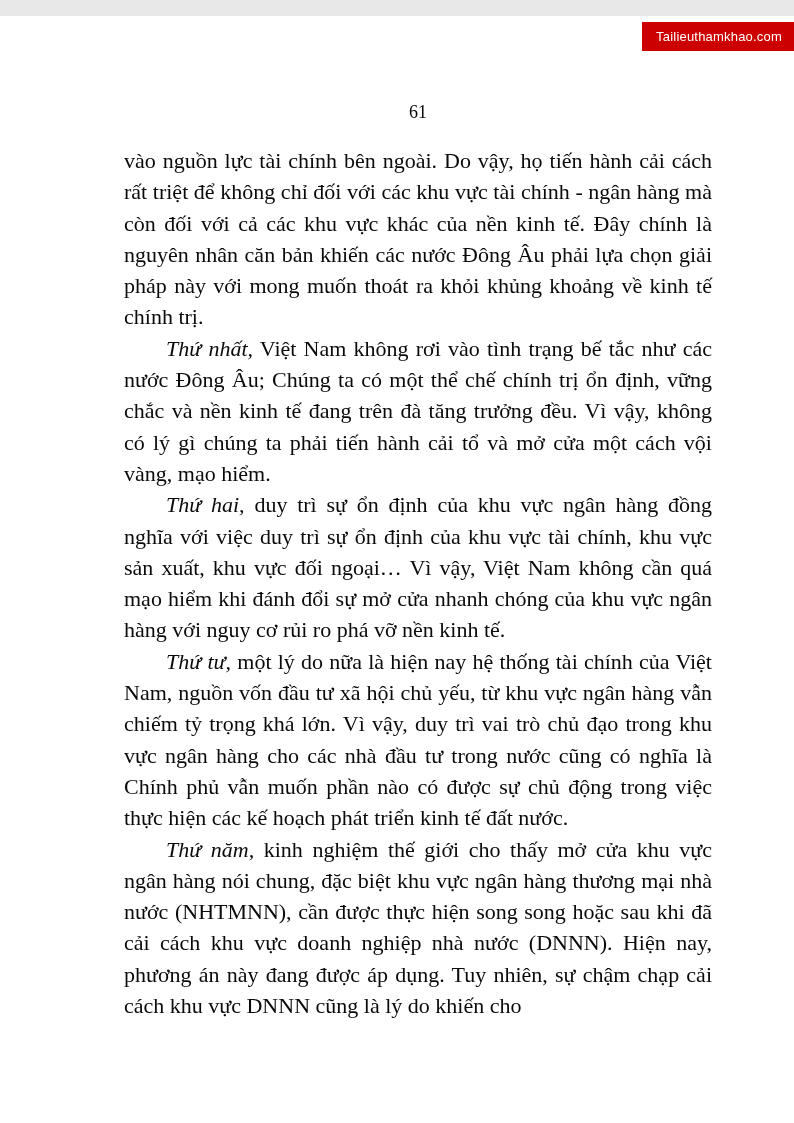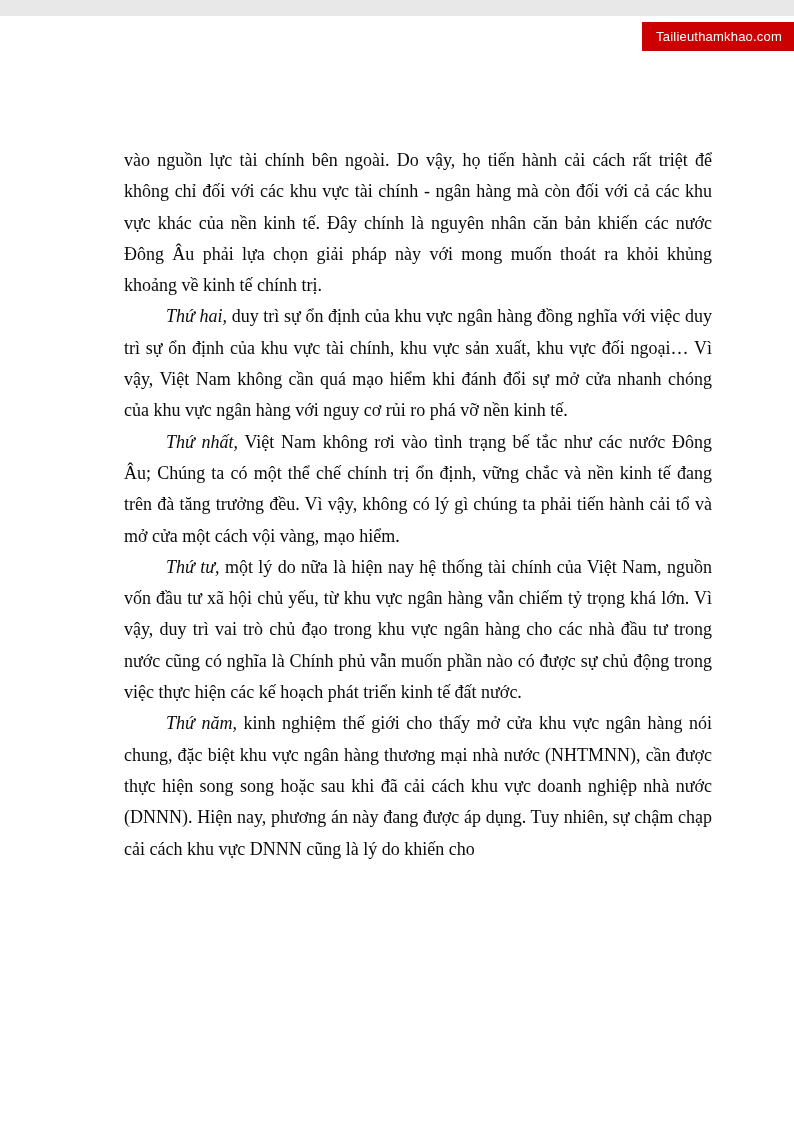--- a/index.html
+++ b/index.html
@@ -34,45 +34,46 @@
       text-align: center;
       font-size: 18px;
     }
     .content {
       position: absolute;
       top: 129px;
       left: 124px;
       width: 588px;
     }
     .content p {
-      font-size: 18px;
+      font-size: 22px;
       line-height: 31.3px;
       text-align: justify;
       text-justify: inter-word;
       margin: 0;
     }
     .content p.indent { text-indent: 42px; }
     .lead { font-style: italic; }
   </style>
 </head>
 <body>
 
 <div class="page">
 
   <div class="watermark">Tailieuthamkhao.com</div>
 
+  <div class="page-number">61</div>
 
   <div class="content">
 
     <p><span class="lead"></span><span>vào nguồn lực tài chính bên ngoài. Do vậy, họ tiến hành cải cách rất triệt để không chỉ đối với các khu vực tài chính - ngân hàng mà còn đối với cả các khu vực khác của nền kinh tế. Đây chính là nguyên nhân căn bản khiến các nước Đông Âu phải lựa chọn giải pháp này với mong muốn thoát ra khỏi khủng khoảng về kinh tế chính trị.</span></p>
 
 
+    <p class="indent"><span class="lead">Thứ nhất,</span><span> Việt Nam không rơi vào tình trạng bế tắc như các nước Đông Âu; Chúng ta có một thể chế chính trị ổn định, vững chắc và nền kinh tế đang trên đà tăng trưởng đều. Vì vậy, không có lý gì chúng ta phải tiến hành cải tổ và mở cửa một cách vội vàng, mạo hiểm.</span></p>
+
     <p class="indent"><span class="lead">Thứ hai,</span><span> duy trì sự ổn định của khu vực ngân hàng đồng nghĩa với việc duy trì sự ổn định của khu vực tài chính, khu vực sản xuất, khu vực đối ngoại… Vì vậy, Việt Nam không cần quá mạo hiểm khi đánh đổi sự mở cửa nhanh chóng của khu vực ngân hàng với nguy cơ rủi ro phá vỡ nền kinh tế.</span></p>
-
-    <p class="indent"><span class="lead">Thứ nhất,</span><span> Việt Nam không rơi vào tình trạng bế tắc như các nước Đông Âu; Chúng ta có một thể chế chính trị ổn định, vững chắc và nền kinh tế đang trên đà tăng trưởng đều. Vì vậy, không có lý gì chúng ta phải tiến hành cải tổ và mở cửa một cách vội vàng, mạo hiểm.</span></p>
 
 
     <p class="indent"><span class="lead">Thứ tư,</span><span> một lý do nữa là hiện nay hệ thống tài chính của Việt Nam, nguồn vốn đầu tư xã hội chủ yếu, từ khu vực ngân hàng vẫn chiếm tỷ trọng khá lớn. Vì vậy, duy trì vai trò chủ đạo trong khu vực ngân hàng cho các nhà đầu tư trong nước cũng có nghĩa là Chính phủ vẫn muốn phần nào có được sự chủ động trong việc thực hiện các kế hoạch phát triển kinh tế đất nước.</span></p>
 
     <p class="indent"><span class="lead">Thứ năm,</span><span> kinh nghiệm thế giới cho thấy mở cửa khu vực ngân hàng nói chung, đặc biệt khu vực ngân hàng thương mại nhà nước (NHTMNN), cần được thực hiện song song hoặc sau khi đã cải cách khu vực doanh nghiệp nhà nước (DNNN). Hiện nay, phương án này đang được áp dụng. Tuy nhiên, sự chậm chạp cải cách khu vực DNNN cũng là lý do khiến cho</span></p>
 
   </div>
 </div>
 
 </body></html>

